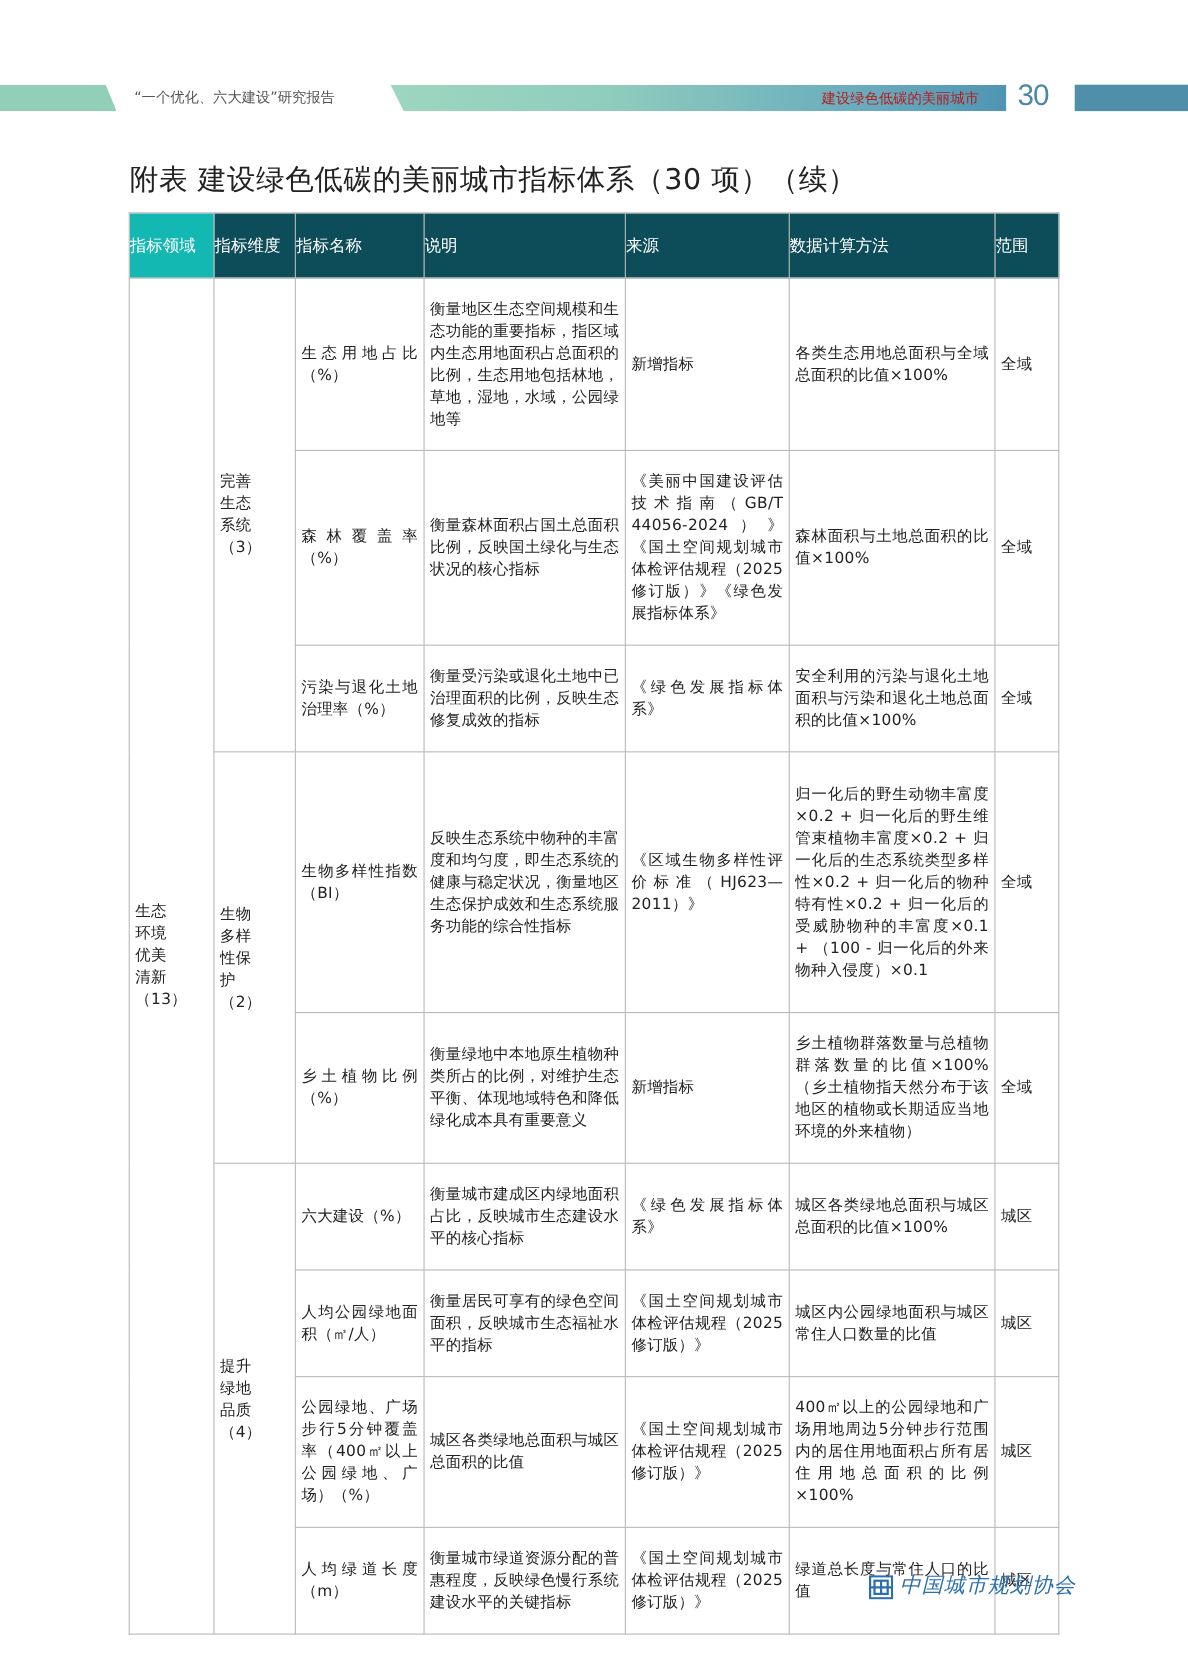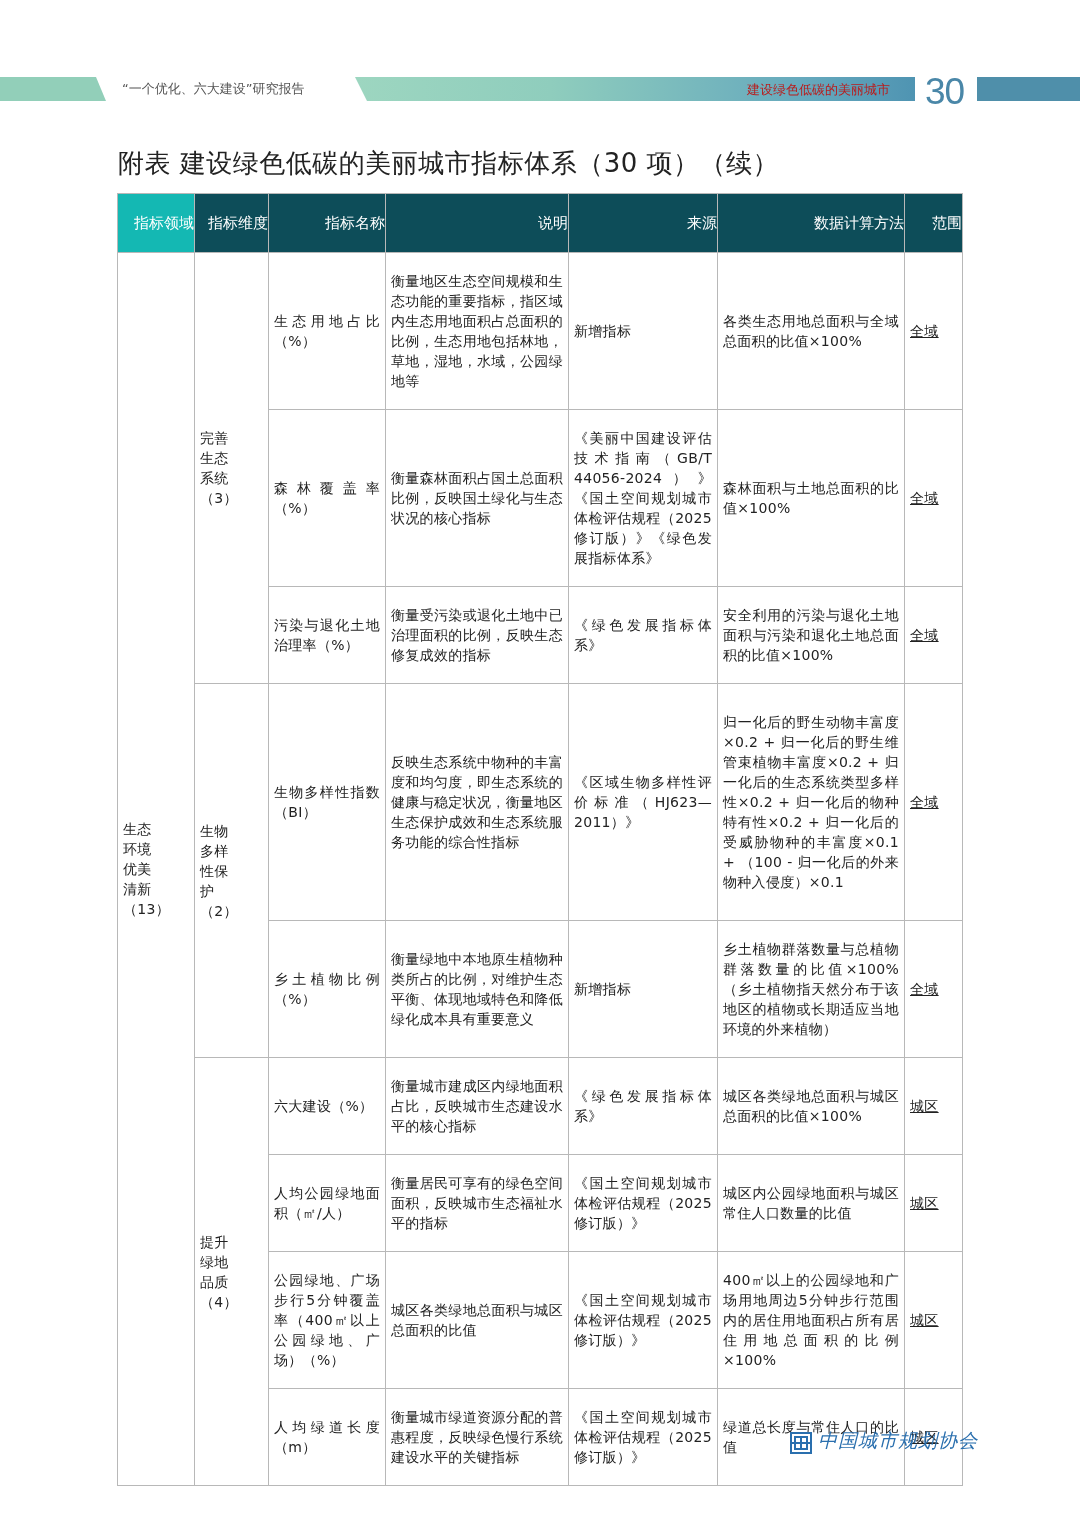--- a/index.html
+++ b/index.html
@@ -8,34 +8,34 @@
 
   
   .hdr { position:absolute; top:77px; left:0; width:1080px; height:24px; }
   .hdr-left { position:absolute; left:0; top:0; width:106px; height:24px; background:#92cfb9;
               clip-path:polygon(0 0,96px 0,106px 24px,0 24px); }
   .hdr-mid { position:absolute; left:355px; top:0; width:560px; height:24px;
              background:linear-gradient(90deg,#9dd6c0 0%,#8fcdbd 35%,#66a9bd 80%,#4f94b2 100%);
              clip-path:polygon(0 0,100% 0,100% 100%,12px 100%); }
   .hdr-report { position:absolute; left:122px; top:3px; font-size:13px; color:#555; white-space:nowrap; }
   .hdr-chapter { position:absolute; right:190px; top:4px; font-size:13px; color:#b91c1c; white-space:nowrap; }
-  .hdr-page { position:absolute; left:925px; top:-6px; font-size:37px; font-family:"Liberation Sans",sans-serif;
+  .hdr-page { position:absolute; left:925px; top:-6px; font-size:27px; font-family:"Liberation Sans",sans-serif;
               color:#4a87a8; letter-spacing:-1px; font-weight:normal; }
   .hdr-right { position:absolute; left:977px; top:0; width:103px; height:24px; background:#4f8faa; }
 
   
   .title { position:absolute; left:118px; top:146px; font-size:26px; color:#222; white-space:nowrap; letter-spacing:0.5px; }
 
   
   table.ind { position:absolute; left:117px; top:193px; width:845px; border-collapse:collapse; table-layout:fixed; }
   table.ind th, table.ind td { border:1.5px solid #b8b8b8; }
-  table.ind th { background:#0d4d59; color:#ffffff; font-weight:normal; font-size:15px; height:58px; text-align:right; padding:0; }
+  table.ind th { background:#0d4d59; color:#ffffff; font-weight:normal; font-size:15px; height:58px; text-align:left; padding:0; }
   table.ind th.accent { background:#14b8b3; }
   table.ind td { font-size:14px; line-height:20px; padding:18px 5px; vertical-align:middle; text-align:justify; letter-spacing:0.3px; }
-  td.c-center { text-align:center;text-decoration:underline; }
+  td.c-center { text-align:center; }
   td.domain, td.dim { text-align:left; padding:0 6px;margin-left:24px; }
   .cellspan { display:block; white-space:pre-wrap; word-break:break-all; }
 
   
   .logo { position:absolute; left:790px; top:1428px; display:flex; align-items:flex-end; gap:6px;font-style:italic; }
   .logo-mark { width:22px; height:22px; position:relative; }
   .logo-text { font-size:19px; color:#2a6fae; font-family:"DejaVu Serif",serif; letter-spacing:1px; white-space:nowrap; }
 </style>
 </head>
 <body>

